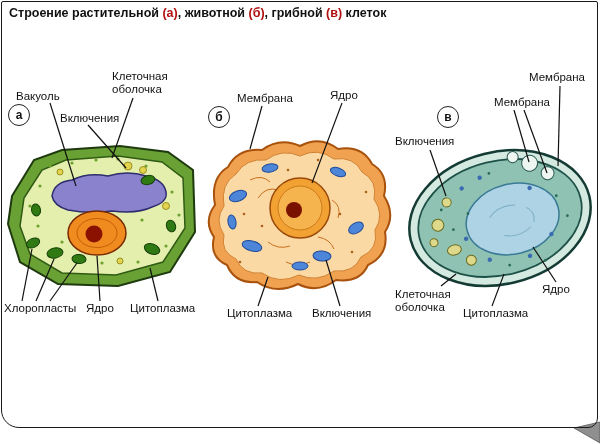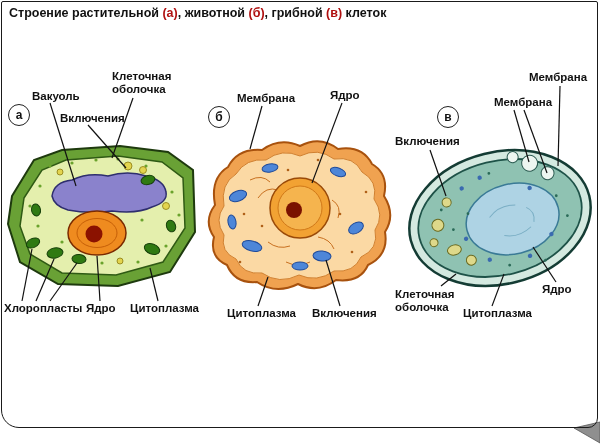--- a/index.html
+++ b/index.html
@@ -1,21 +1,21 @@
 <!DOCTYPE html>
 <html><head>
 <meta charset="utf-8">
 <style>
   html,body{margin:0;padding:0;background:#fff;}
   .stage{position:relative;width:600px;height:444px;background:#fff;font-family:"Liberation Sans",sans-serif;overflow:hidden;}
   svg.art{position:absolute;left:0;top:0;}
   .frame{position:absolute;left:1px;top:1px;width:595px;height:425px;border:1.6px solid #1a1a1a;border-radius:2px 2px 10px 18px;pointer-events:none;}
   .title{position:absolute;left:9px;top:6px;font-size:12.5px;font-weight:bold;color:#111;white-space:nowrap;}
   .red{color:#b01010;}
-  .lbl{position:absolute;font-size:11.5px;font-weight:bold;color:#111;line-height:1.15;white-space:nowrap;}
+  .lbl{position:absolute;font-size:11.5px;font-weight:normal;color:#111;line-height:1.15;white-space:nowrap;}
   .lbl.wrap{white-space:normal;}
   .badge{position:absolute;width:20px;height:20px;border:1.6px solid #222;border-radius:50%;display:flex;align-items:center;justify-content:center;font-size:12px;font-weight:bold;color:#111;background:#fff;}
 </style>
 </head>
 <body>
 
 <div class="stage">
 
   <svg class="art" width="600" height="444" viewBox="0 0 600 444">
 
@@ -178,21 +178,21 @@
   <div class="badge" style="left:8px;top:104px">
       <span>а</span>
     </div>
   <div class="badge" style="left:208px;top:106px">
       <span>б</span>
     </div>
   <div class="badge" style="left:437px;top:106px">
       <span>в</span>
     </div>
 
-  <div class="lbl" style="left:32px;top:90px">Вакуоль</div>
+  <div class="lbl" style="left:16px;top:90px">Вакуоль</div>
   <div class="lbl wrap" style="left:112px;top:70px;width:80px">Клеточная оболочка</div>
   <div class="lbl" style="left:60px;top:112px">Включения</div>
   <div class="lbl" style="left:4px;top:302px">Хлоропласты</div>
   <div class="lbl" style="left:86px;top:302px">Ядро</div>
   <div class="lbl" style="left:130px;top:302px">Цитоплазма</div>
 
   <div class="lbl" style="left:237px;top:92px">Мембрана</div>
   <div class="lbl" style="left:330px;top:89px">Ядро</div>
   <div class="lbl" style="left:227px;top:307px">Цитоплазма</div>
   <div class="lbl" style="left:312px;top:307px">Включения</div>

